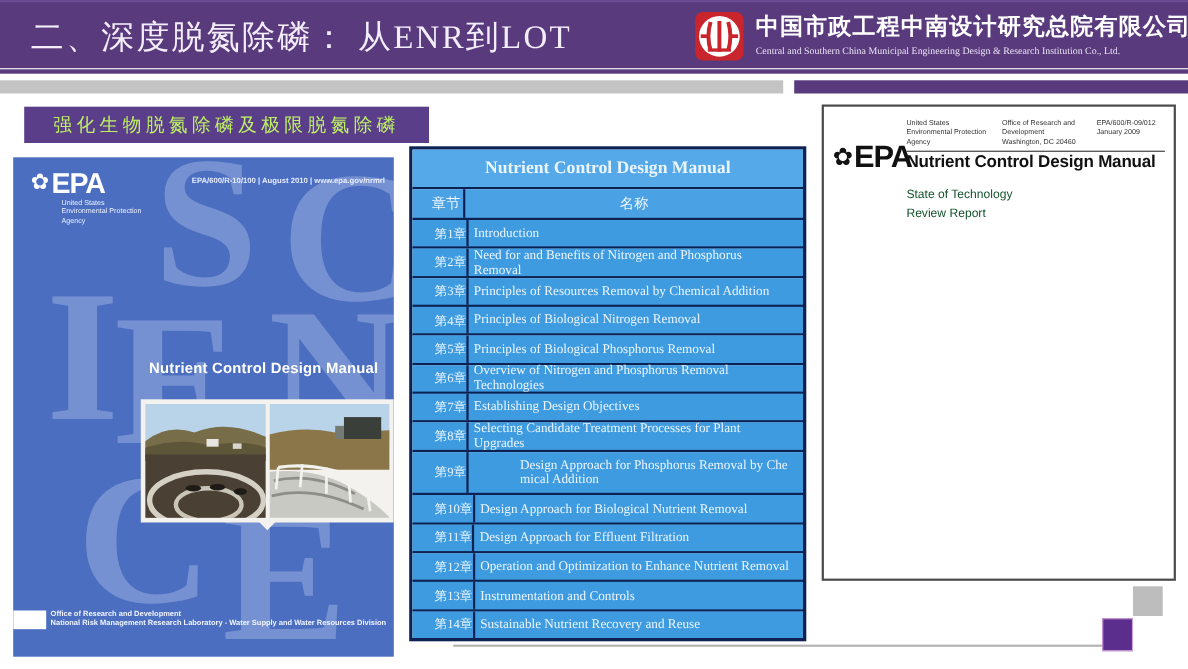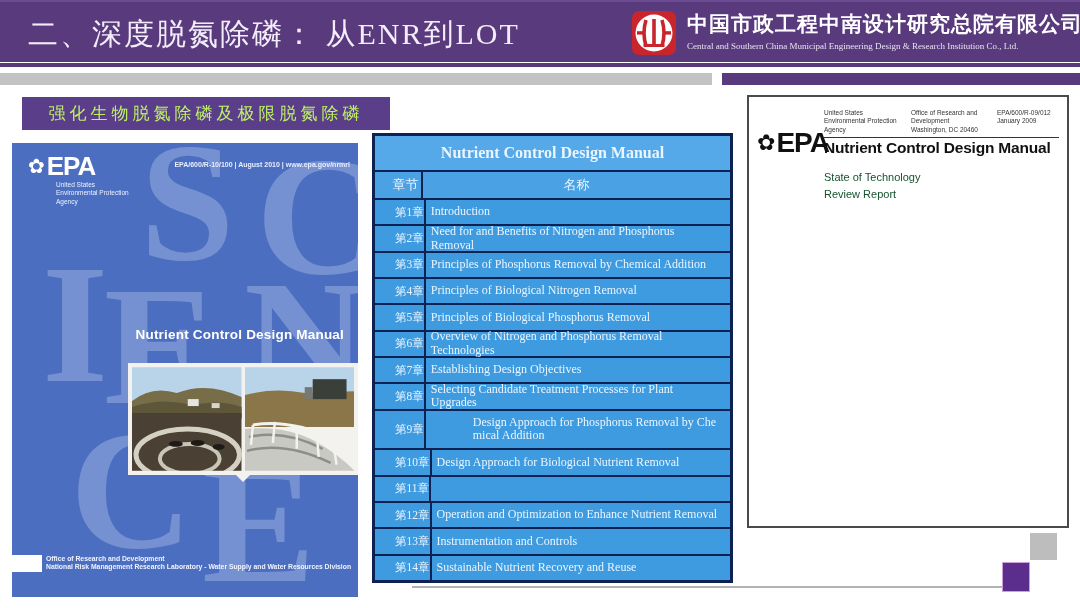--- a/index.html
+++ b/index.html
@@ -196,21 +196,21 @@
           <div class="c-name">Introduction</div>
         </div>
       
         <div class="t-row">
           <div class="c-chap">第2章</div>
           <div class="c-name">Need for and Benefits of Nitrogen and Phosphorus Removal</div>
         </div>
       
         <div class="t-row">
           <div class="c-chap">第3章</div>
-          <div class="c-name">Principles of Phosphorus Removal by Chemical Addition</div>
+          <div class="c-name">Principles of Resources Removal by Chemical Addition</div>
         </div>
       
         <div class="t-row">
           <div class="c-chap">第4章</div>
           <div class="c-name">Principles of Biological Nitrogen Removal</div>
         </div>
       
         <div class="t-row">
           <div class="c-chap">第5章</div>
           <div class="c-name">Principles of Biological Phosphorus Removal</div>
@@ -236,20 +236,21 @@
           <div class="c-name">Design Approach for Phosphorus Removal by Chemical Addition</div>
         </div>
       
         <div class="t-row">
           <div class="c-chap">第10章</div>
           <div class="c-name">Design Approach for Biological Nutrient Removal</div>
         </div>
       
         <div class="t-row">
           <div class="c-chap">第11章</div>
+          <div class="c-name">Design Approach for Effluent Filtration</div>
         </div>
       
         <div class="t-row">
           <div class="c-chap">第12章</div>
           <div class="c-name">Operation and Optimization to Enhance Nutrient Removal</div>
         </div>
       
         <div class="t-row">
           <div class="c-chap">第13章</div>
           <div class="c-name">Instrumentation and Controls</div>

